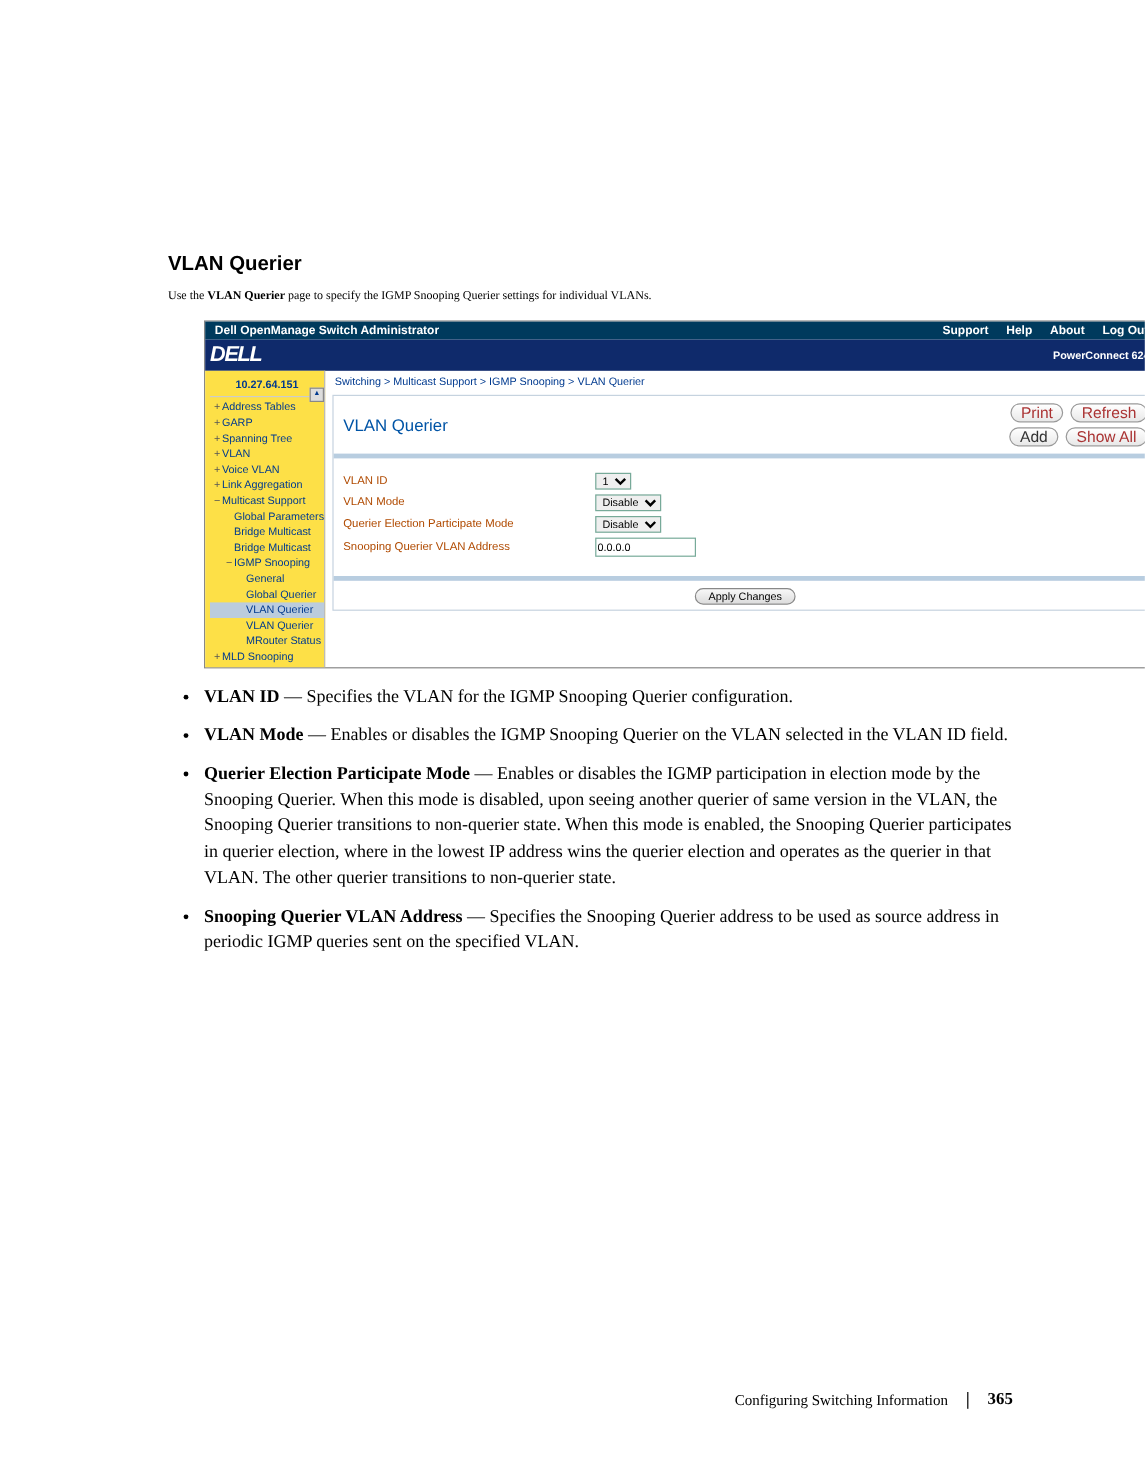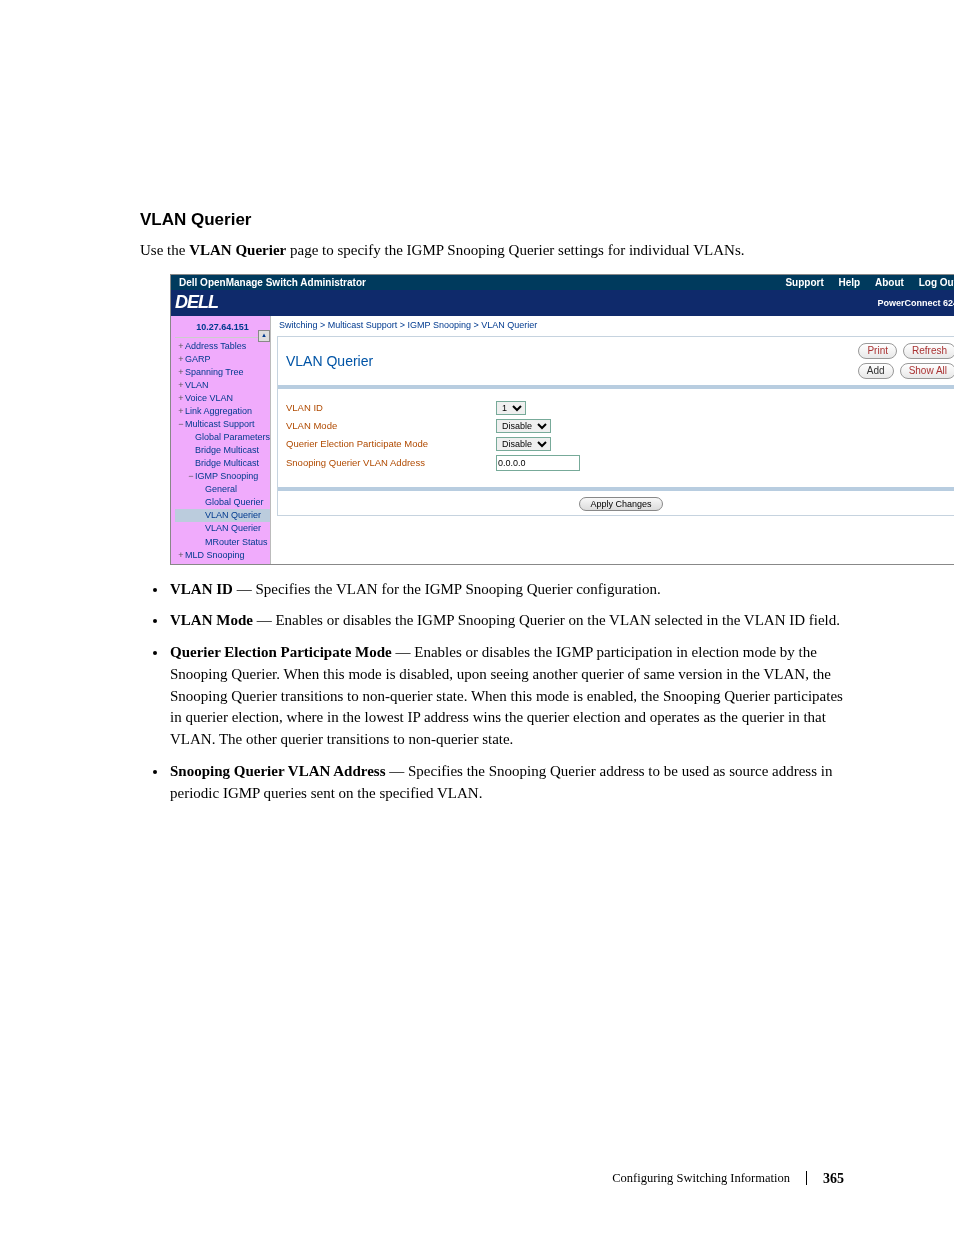--- a/index.html
+++ b/index.html
@@ -16,21 +16,21 @@
     min-height: 1235px;
     position: relative;
   }
   h2.section-title {
     font-family: Arial, Helvetica, sans-serif;
     font-weight: 700;
     font-size: 17px;
     margin: 0 0 10px 0;
   }
   p.body {
-    font-size: 15px;
+    font-size: 10px;
     line-height: 1.45;
     margin: 0 0 12px 0;
   }
   .fig-caption {
     font-family: Arial, Helvetica, sans-serif;
     font-weight: 700;
     font-size: 12px;
     margin: 18px 0 8px 0;
   }
 
@@ -81,21 +81,21 @@
     display: flex;
   }
   .mock-tree {
     width: 95px;
     border-right: 1px solid #bbb;
     padding: 2px 0 2px 4px;
     font-size: 9px;
     color: #003a8f;
     line-height: 1.45;
     position: relative;
-    background: #f0abfc;
+    background: #fde047;
   }
   .mock-tree .ip {
     font-weight: 700;
     color: #003a8f;
     text-align: center;
     padding: 3px 0;
     border-bottom: 1px solid #ccc;
     margin-bottom: 2px;
   }
   .mock-tree .node { white-space: nowrap; }
@@ -145,21 +145,21 @@
     display: flex;
     flex-direction: column;
     gap: 4px;
     align-items: flex-end;
   }
   .mock-btnrow .row { display:flex; gap:6px; }
   .mock-btn {
     border: 1px solid #999;
     border-radius: 9px;
     padding: 0 8px;
-    font-size: 10px;
+    font-size: 13px;
     color: #a33;
     background: linear-gradient(#fff,#e8e8e8);
     line-height: 13px;
     height: 14px;
   }
   .mock-btn.dark { color:#333; }
   .mock-form {
     margin: 10px 0 14px 0;
   }
   .mock-bar {
@@ -204,24 +204,25 @@
   }
   ul.fields li {
     font-size: 15px;
     line-height: 1.45;
     margin: 0 0 10px 0;
     padding-left: 2px;
   }
 
   .footer {
     position: absolute;
-    bottom: 48px;
+    bottom: 60px;
     right: 110px;
     font-size: 12.5px;
     display: flex;
+    align-items: center;
     gap: 16px;
   }
   .footer .sep {
     border-left: 1px solid #000;
     height: 14px;
   }
   .footer .pnum {
     font-weight: 700;
     font-size: 14px;
   }

